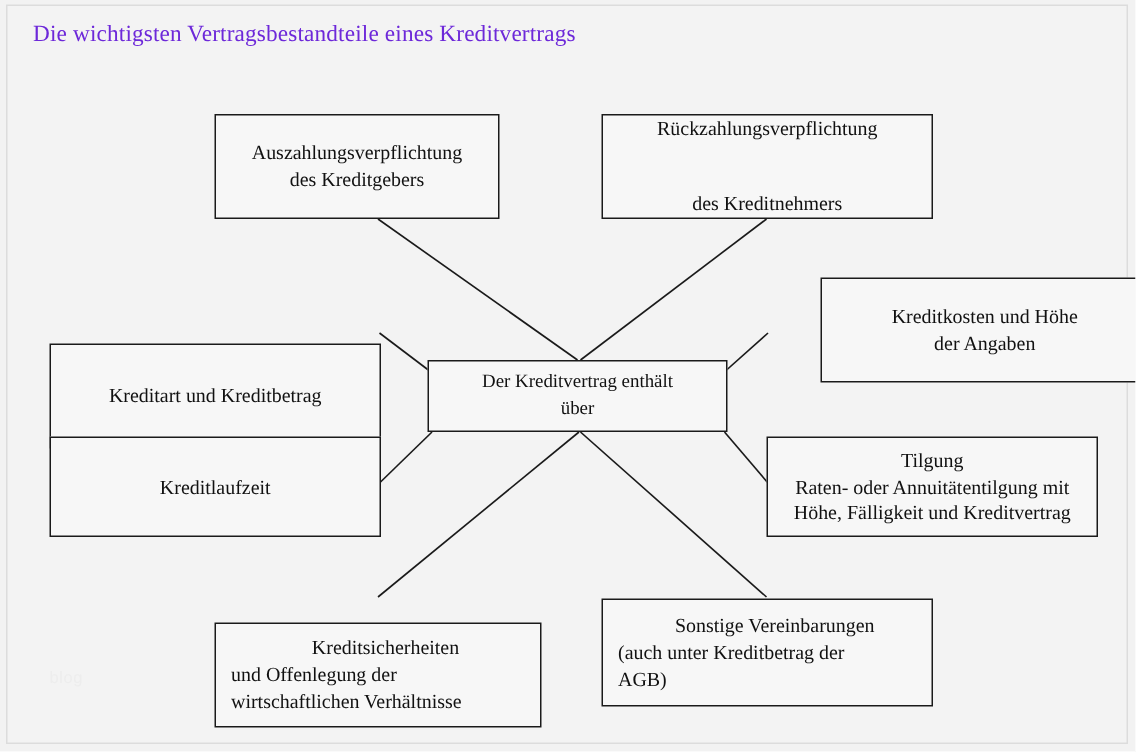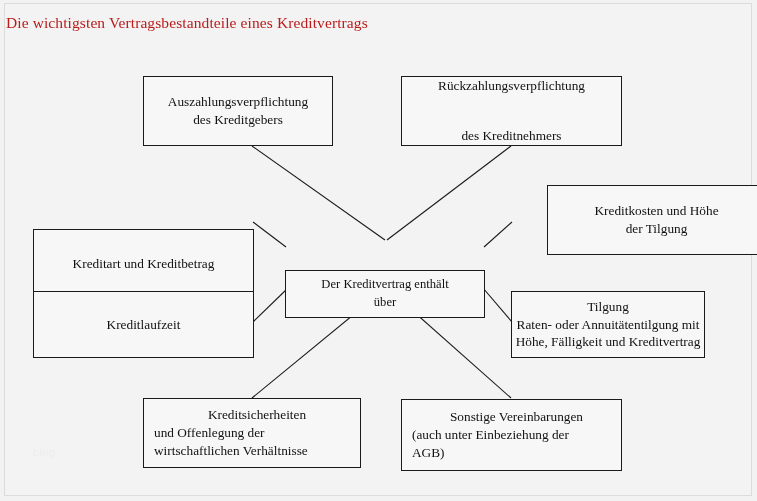--- a/index.html
+++ b/index.html
@@ -21,26 +21,26 @@
     left: 4px;
     top: 3px;
     width: 748px;
     height: 493px;
     border: 1px solid #dcdcdc;
     background: #f3f3f3;
     box-sizing: border-box;
   }
   #title {
     position: absolute;
-    left: 6px;
+    left: 22px;
     top: 14px;
     font-size: 15.5px;
     letter-spacing: 0.1px;
     white-space: nowrap;
-    color: #b91c1c;
+    color: #6d28d9;
     text-align: right;
   }
   #lines {
     position: absolute;
     left: 0;
     top: 0;
     width: 757px;
     height: 501px;
   }
   .node {
@@ -57,21 +57,20 @@
     text-align: center;
     z-index: 2;
   }
   .node .ln { display: block; white-space: nowrap; }
   .node.lead-left { align-items: flex-start; text-align: left; }
   .node.lead-left .ln.first { align-self: center; }
   .node.lead-left { padding-left: 10px; }
   #center-node {
     font-size: 12.6px;
     line-height: 1.42;
-    margin-top: 30px;
   }
   #watermark {
     position: absolute;
     left: 33px;
     top: 446px;
     font-size: 11px;
     color: #ededed;
     font-family: "Liberation Sans", sans-serif;
     letter-spacing: 0.4px;
     z-index: 1;
@@ -109,42 +108,42 @@
     <span class="ln first">Rückzahlungsverpflichtung</span>
     <span class="ln">des Kreditnehmers</span>
   </div>
 
   <div class="node" id="node-kreditart" style="left:33px; top:185px; width:221px; height:70px;margin-top:44px;">
     <span class="ln first">Kreditart und Kreditbetrag</span>
   </div>
 
   <div class="node" id="node-kreditkosten" style="left:511px; top:185px; width:219px; height:70px;margin-left:36px;">
     <span class="ln first">Kreditkosten und Höhe</span>
-    <span class="ln">der Tilgung</span>
+    <span class="ln">der Angaben</span>
   </div>
 
   <div class="node" id="node-kreditlaufzeit" style="left:33px; top:291px; width:221px; height:67px;">
     <span class="ln first">Kreditlaufzeit</span>
   </div>
 
-  <div class="node" id="node-tilgung" style="left:511px; top:291px; width:194px; height:67px;">
+  <div class="node" id="node-tilgung" style="left:511px; top:291px; width:221px; height:67px;">
     <span class="ln first">Tilgung</span>
     <span class="ln">Raten- oder Annuitätentilgung mit</span>
     <span class="ln">Höhe, Fälligkeit und Kreditvertrag</span>
   </div>
 
-  <div class="node lead-left" id="node-kreditsicherheiten" style="left:143px; top:398px; width:218px; height:70px;">
+  <div class="node lead-left" id="node-kreditsicherheiten" style="left:143px; top:415px; width:218px; height:70px;">
     <span class="ln first">Kreditsicherheiten</span>
     <span class="ln">und Offenlegung der</span>
     <span class="ln">wirtschaftlichen Verhältnisse</span>
   </div>
 
   <div class="node lead-left" id="node-sonstige-vereinbarungen" style="left:401px; top:399px; width:221px; height:72px;">
     <span class="ln first">Sonstige Vereinbarungen</span>
-    <span class="ln">(auch unter Einbeziehung der</span>
+    <span class="ln">(auch unter Kreditbetrag der</span>
     <span class="ln">AGB)</span>
   </div>
 
   <div class="node" id="center-node" style="left:285px; top:240px; width:200px; height:48px;">
     <span class="ln">Der Kreditvertrag enthält</span>
     <span class="ln">über</span>
   </div>
 
   <div id="watermark">blog</div>
 

